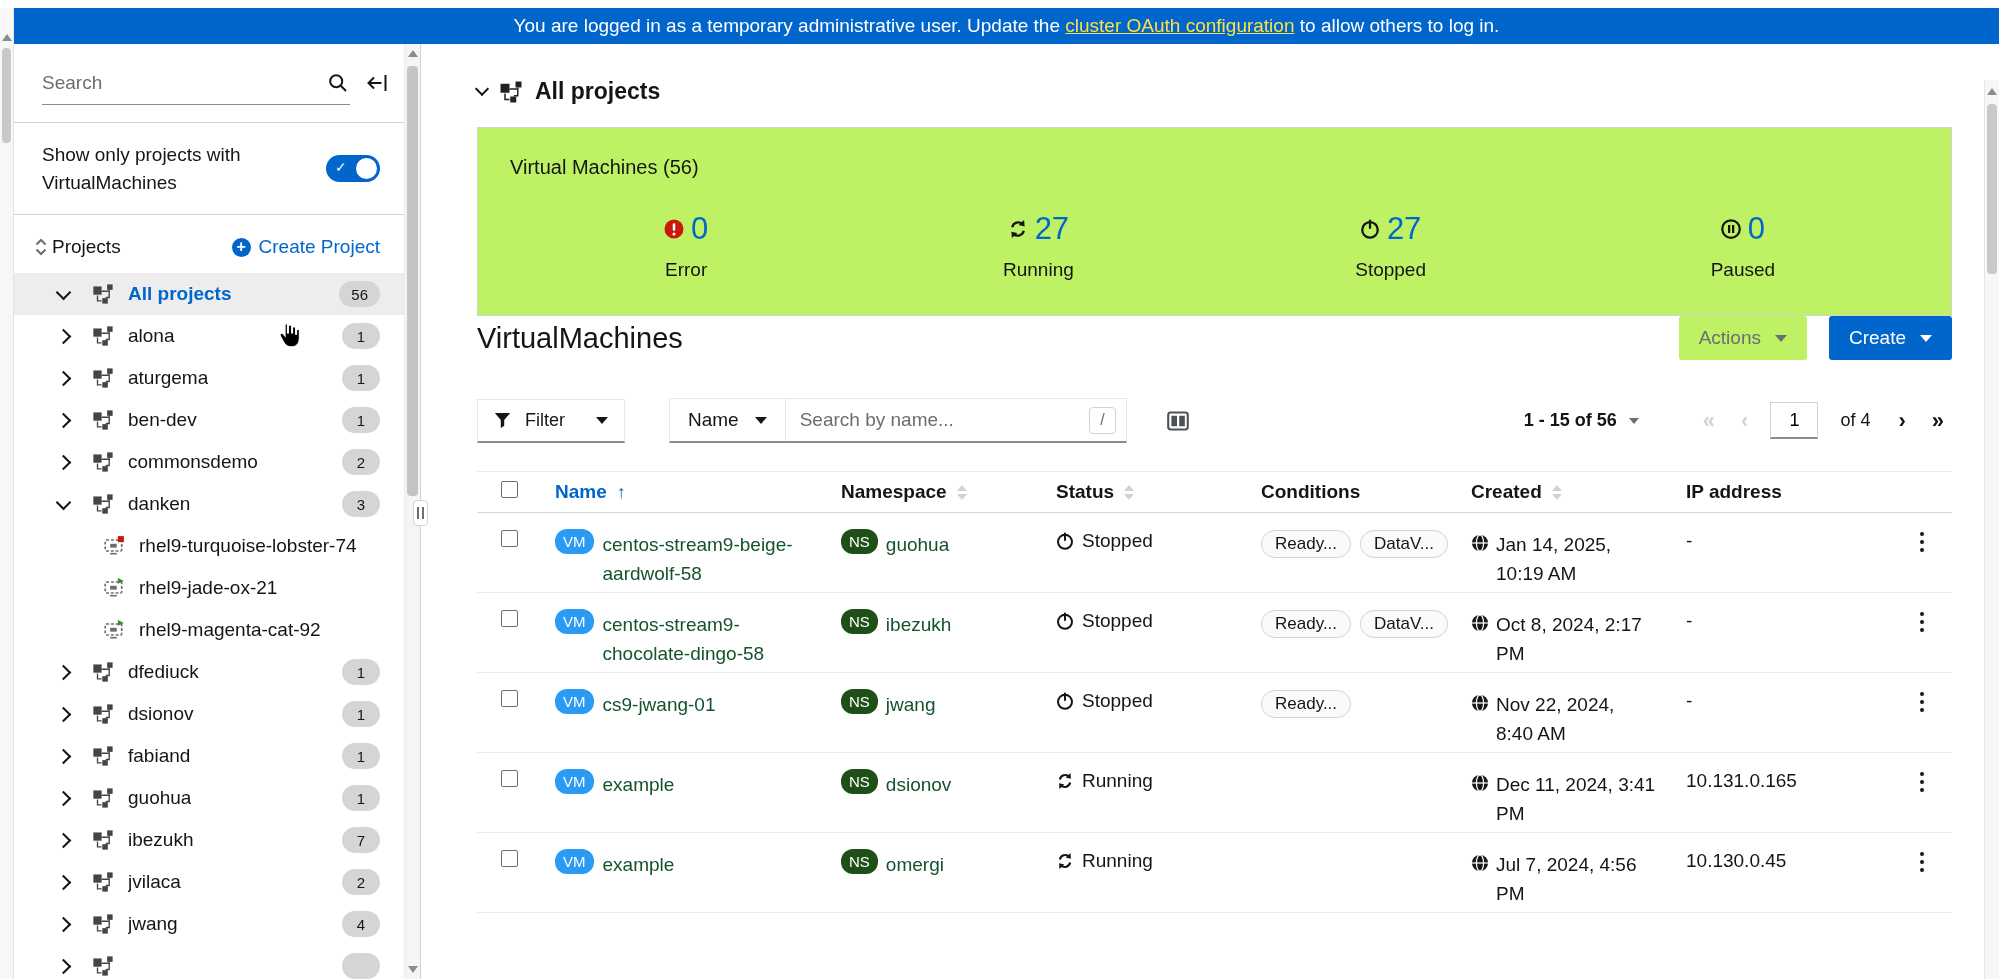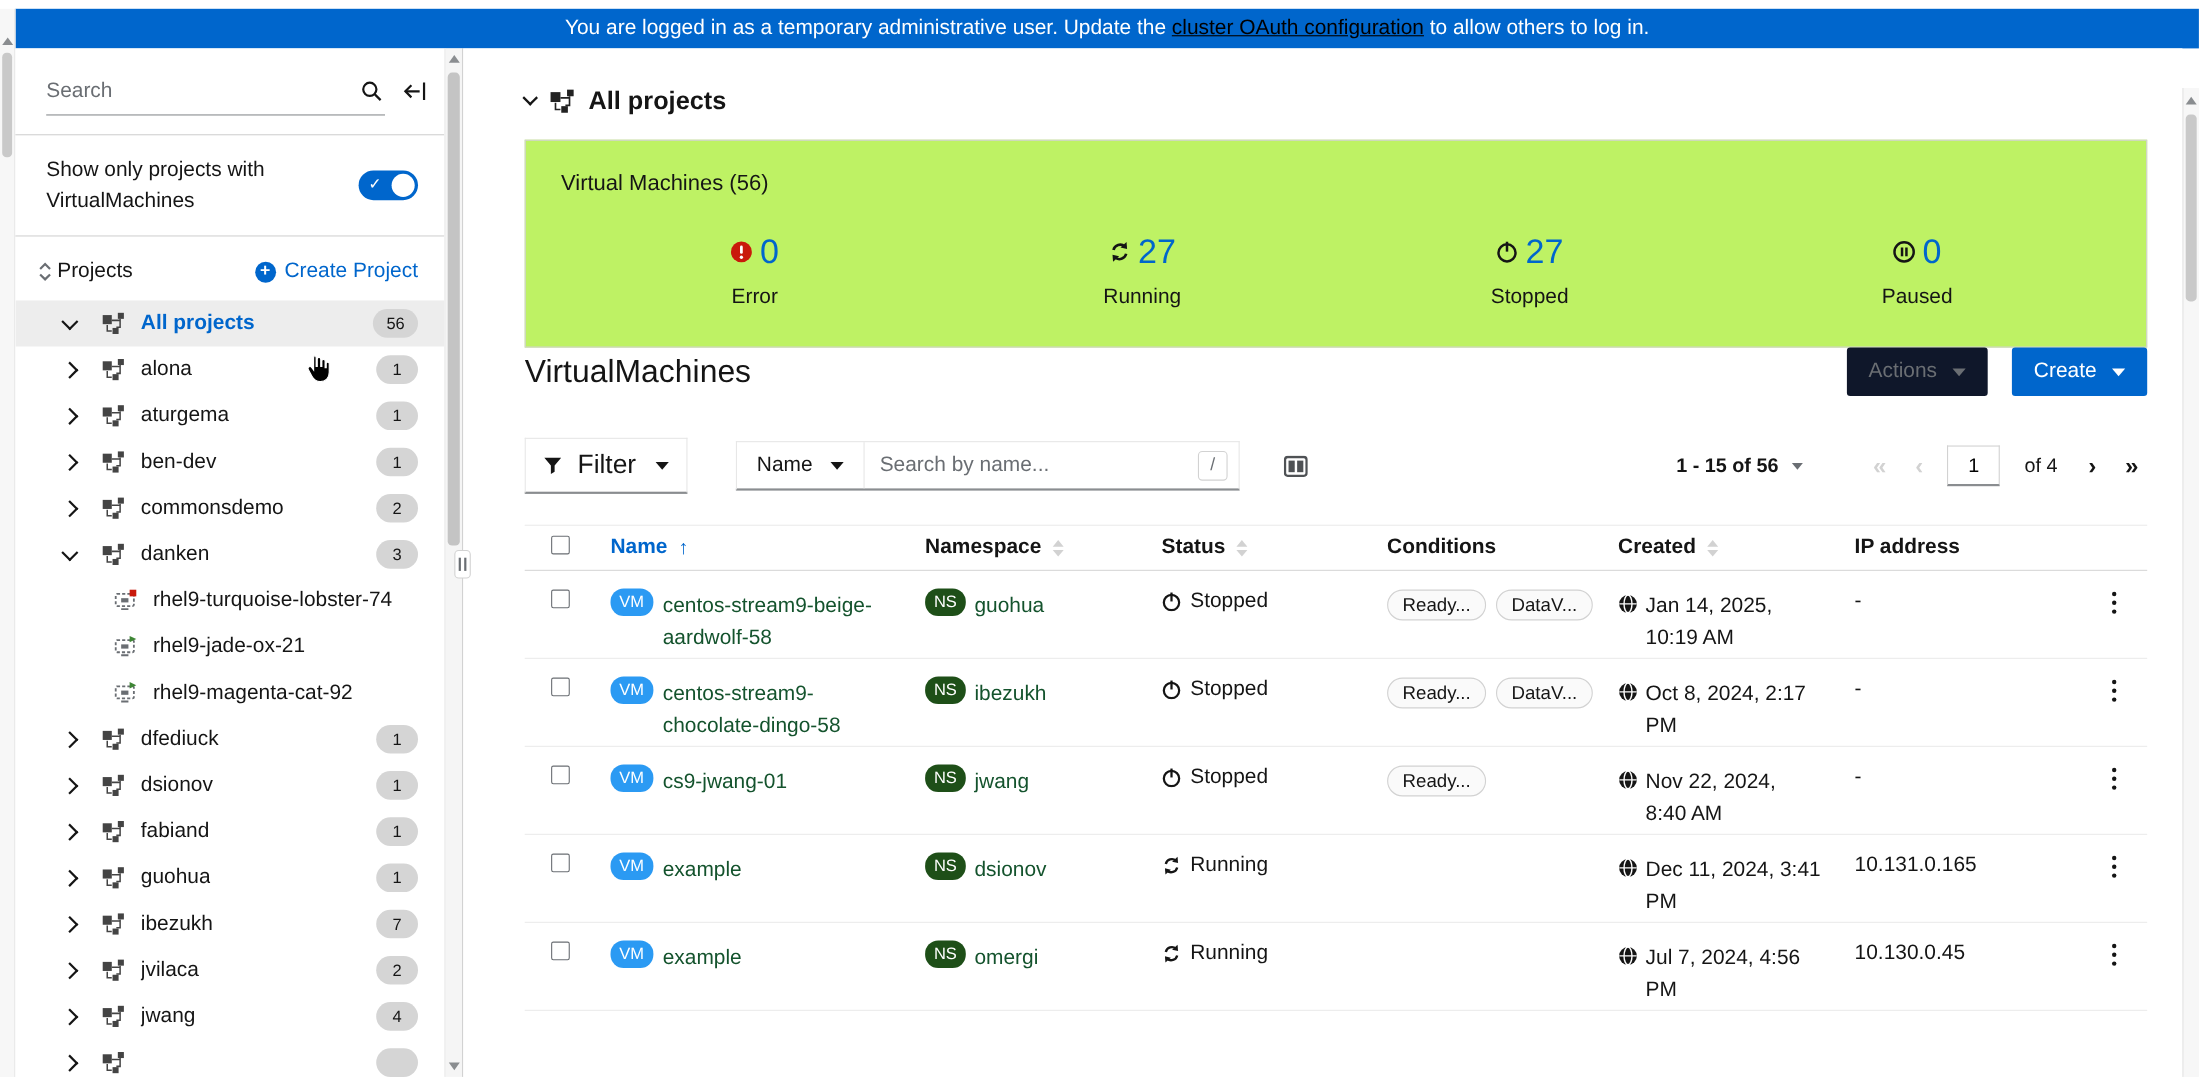--- a/index.html
+++ b/index.html
@@ -17,21 +17,21 @@
   .sb-arrow.up { border-bottom:7px solid #8a8d90; top:26px; }
   .sb-arrow.up.r { top:8px; }
   .sb-arrow.down { border-top:7px solid #8a8d90; bottom:6px; }
   .sb-thumb { position:absolute; left:2px; right:2px; background:#c9c9c9; border-radius:4px; }
 
   .colmain { flex:1; display:flex; flex-direction:column; min-width:0;justify-content:space-between; }
 
   
   .banner { height:36px; background:#0066CC; color:#fff; display:flex; align-items:center;
     justify-content:center; font-size:19px; white-space:pre; }
-  .banner a { color:#000000; text-decoration:underline; cursor:pointer; }
+  .banner a { color:#fde047; text-decoration:underline; cursor:pointer; }
 
   .under-banner { flex:1; display:flex; min-height:0; }
 
   
   .sidebar { width:390px; background:#fff; display:flex; flex-direction:column; position:relative; padding-top:16px; }
   .side-scroll { width:16px; background:#f5f5f5; border-left:1px solid #ececec; position:relative; }
   .side-scroll .sb-thumb { top:22px; height:430px; background:#c4c4c4; }
   .side-border { width:1px; background:#d2d2d2; position:relative; }
   .grip { position:absolute; top:456px; left:-7px; width:15px; height:26px; background:#fff;
     border:1px solid #d2d2d2; border-radius:4px; display:flex; gap:3px; align-items:center; justify-content:center; cursor:col-resize; z-index:6; }
@@ -91,27 +91,27 @@
   .sum-ico { width:20px; height:20px; display:flex; }
   .sum-ico svg { display:none; width:20px; height:20px; }
   .sum-ico.ico-error .svg-error, .sum-ico.ico-running .svg-running,
   .sum-ico.ico-stopped .svg-stopped, .sum-ico.ico-paused .svg-paused { display:block; }
   .sum-count { font-size:31px; color:#0066CC; text-decoration:none; cursor:pointer; }
   .sum-label { font-size:19px; margin-top:12px; }
 
   .list-header { display:flex; align-items:center; }
   .list-title { font-size:29px; font-weight:500; }
   .btn { font-size:19px; border:0; border-radius:3px; cursor:pointer; display:flex; align-items:center; gap:14px; padding:11px 20px; }
-  .btn.secondary { background:#0f172a; color:#6a6e73; margin-left:auto; }
+  .btn.secondary { background:#bef264; color:#6a6e73; margin-left:auto; }
   .btn.primary { background:#0066CC; color:#fff; margin-left:22px; }
   .caret { width:0; height:0; border-left:6px solid transparent; border-right:6px solid transparent; border-top:7px solid currentColor; }
 
   .toolbar { display:flex; align-items:center; margin-top:38px; }
   .filter-ctl { display:flex; align-items:center; gap:14px; background:#fff; border:1px solid #e7e7e7;
-    border-bottom:2px solid #8a8d90; padding:10px 16px; font-size:24px; cursor:pointer; width:148px; }
+    border-bottom:2px solid #8a8d90; padding:10px 16px; font-size:18px; cursor:pointer; width:148px; }
   .filter-ctl .caret { border-top-color:#151515; margin-left:auto; }
   .search-group { display:flex; align-items:stretch; border:1px solid #e7e7e7; border-bottom:2px solid #8a8d90; margin-left:44px; background:#fff; width:458px; }
   .attr-select { display:flex; align-items:center; gap:16px; padding:10px 18px; font-size:19px; border-right:1px solid #e7e7e7; cursor:pointer; }
   .attr-select .caret { border-top-color:#151515; }
   .tb-search { flex:1; display:flex; align-items:center; padding:0 10px 0 14px; }
   .tb-search input { flex:1; border:0; outline:0; font-size:19px; min-width:0; }
   .tb-search input::placeholder { color:#6a6e73; }
   .slash-key { width:27px; height:27px; border:1px solid #d2d2d2; border-radius:4px; color:#6a6e73;
     font-size:16px; display:flex; align-items:center; justify-content:center; flex:none; }
   .cols-btn { margin-left:38px; }

